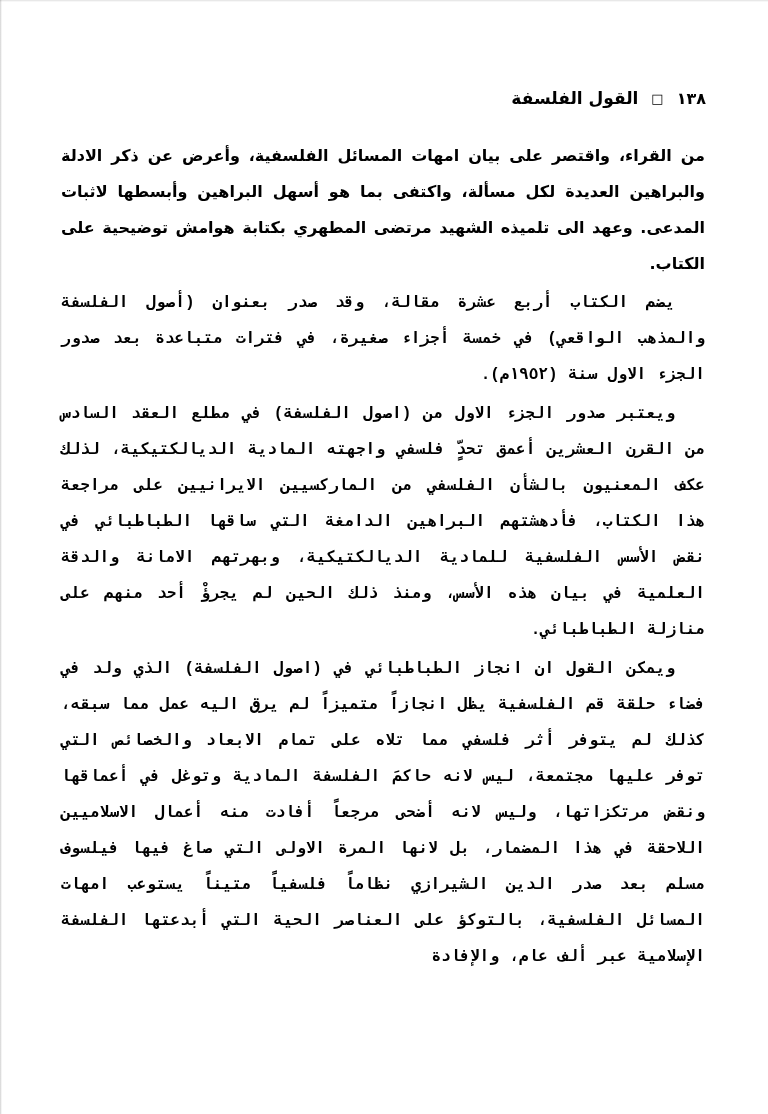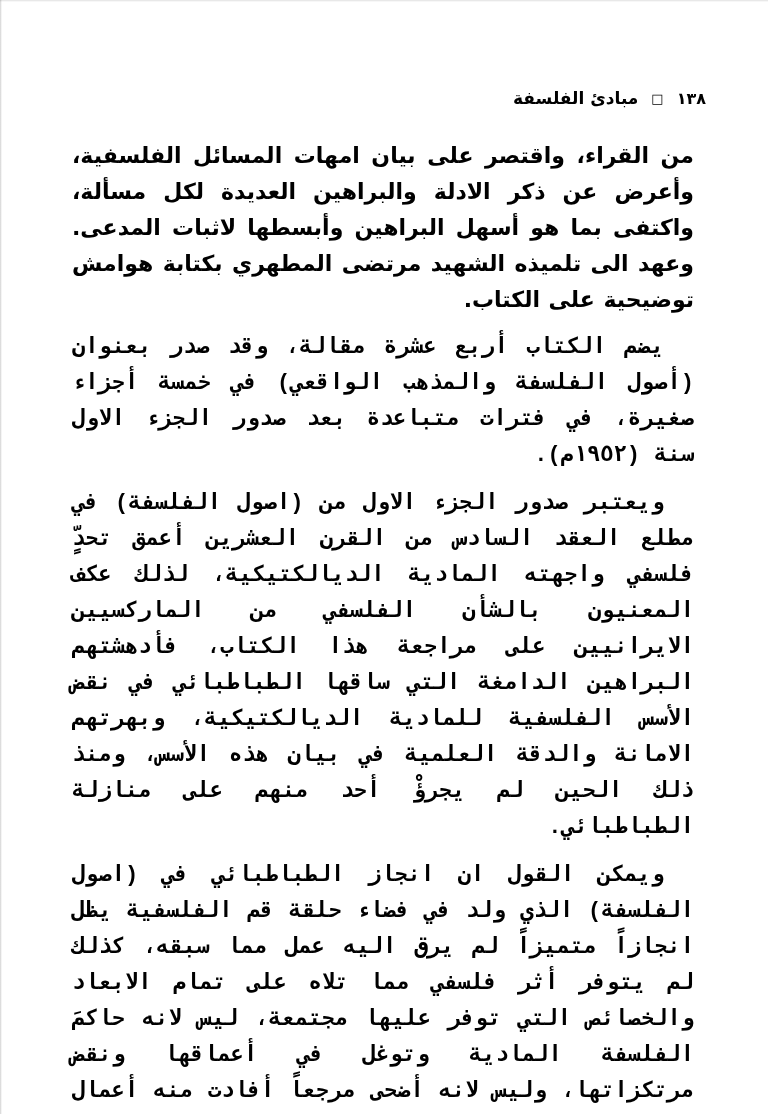--- a/index.html
+++ b/index.html
@@ -48,23 +48,23 @@
     font-size: 16px;
   }
   .running-head .sep {
     display: inline-block;
     margin: 0 7px;
     font-size: 13px;
     position: relative;
     top: -1px;
   }
   .body-text p {
-    margin: 12px;
+    margin: 1px;
     padding: 0;
-    font-size: 22px;
+    font-size: 16px;
     font-weight: bold;
     line-height: 36px;
     text-align: justify;
     text-justify: inter-word;
     word-spacing: 1px;
   }
   .body-text p + p {
     margin-top: 3px;
   }
   .body-text p.indent {
@@ -77,21 +77,21 @@
 
 <div class="page">
   <div class="scan-edge-left"></div>
   <div class="scan-edge-top"></div>
 
   <div class="content">
 
     <div class="running-head">
       <span class="pnum">١٣٨</span>
       <span class="sep">□</span>
-      <span class="btitle">مبادئ الفلسفة</span>
+      <span class="btitle">القول الفلسفة</span>
     </div>
 
     <div class="body-text">
       <p class="para">من القراء، واقتصر على بيان امهات المسائل الفلسفية، وأعرض عن ذكر الادلة والبراهين العديدة لكل مسألة، واكتفى بما هو أسهل البراهين وأبسطها لاثبات المدعى. وعهد الى تلميذه الشهيد مرتضى المطهري بكتابة هوامش توضيحية على الكتاب.</p>
       <p class="para indent">يضم الكتاب أربع عشرة مقالة، وقد صدر بعنوان (أصول الفلسفة والمذهب الواقعي) في خمسة أجزاء صغيرة، في فترات متباعدة بعد صدور الجزء الاول سنة (١٩٥٢م).</p>
       <p class="para indent">ويعتبر صدور الجزء الاول من (اصول الفلسفة) في مطلع العقد السادس من القرن العشرين أعمق تحدٍّ فلسفي واجهته المادية الديالكتيكية، لذلك عكف المعنيون بالشأن الفلسفي من الماركسيين الايرانيين على مراجعة هذا الكتاب، فأدهشتهم البراهين الدامغة التي ساقها الطباطبائي في نقض الأسس الفلسفية للمادية الديالكتيكية، وبهرتهم الامانة والدقة العلمية في بيان هذه الأسس، ومنذ ذلك الحين لم يجرؤْ أحد منهم على منازلة الطباطبائي.</p>
       <p class="para indent">ويمكن القول ان انجاز الطباطبائي في (اصول الفلسفة) الذي ولد في فضاء حلقة قم الفلسفية يظل انجازاً متميزاً لم يرق اليه عمل مما سبقه، كذلك لم يتوفر أثر فلسفي مما تلاه على تمام الابعاد والخصائص التي توفر عليها مجتمعة، ليس لانه حاكمَ الفلسفة المادية وتوغل في أعماقها ونقض مرتكزاتها، وليس لانه أضحى مرجعاً أفادت منه أعمال الاسلاميين اللاحقة في هذا المضمار، بل لانها المرة الاولى التي صاغ فيها فيلسوف مسلم بعد صدر الدين الشيرازي نظاماً فلسفياً متيناً يستوعب امهات المسائل الفلسفية، بالتوكؤ على العناصر الحية التي أبدعتها الفلسفة الإسلامية عبر ألف عام، والإفادة</p>
     </div>
 
   </div>

